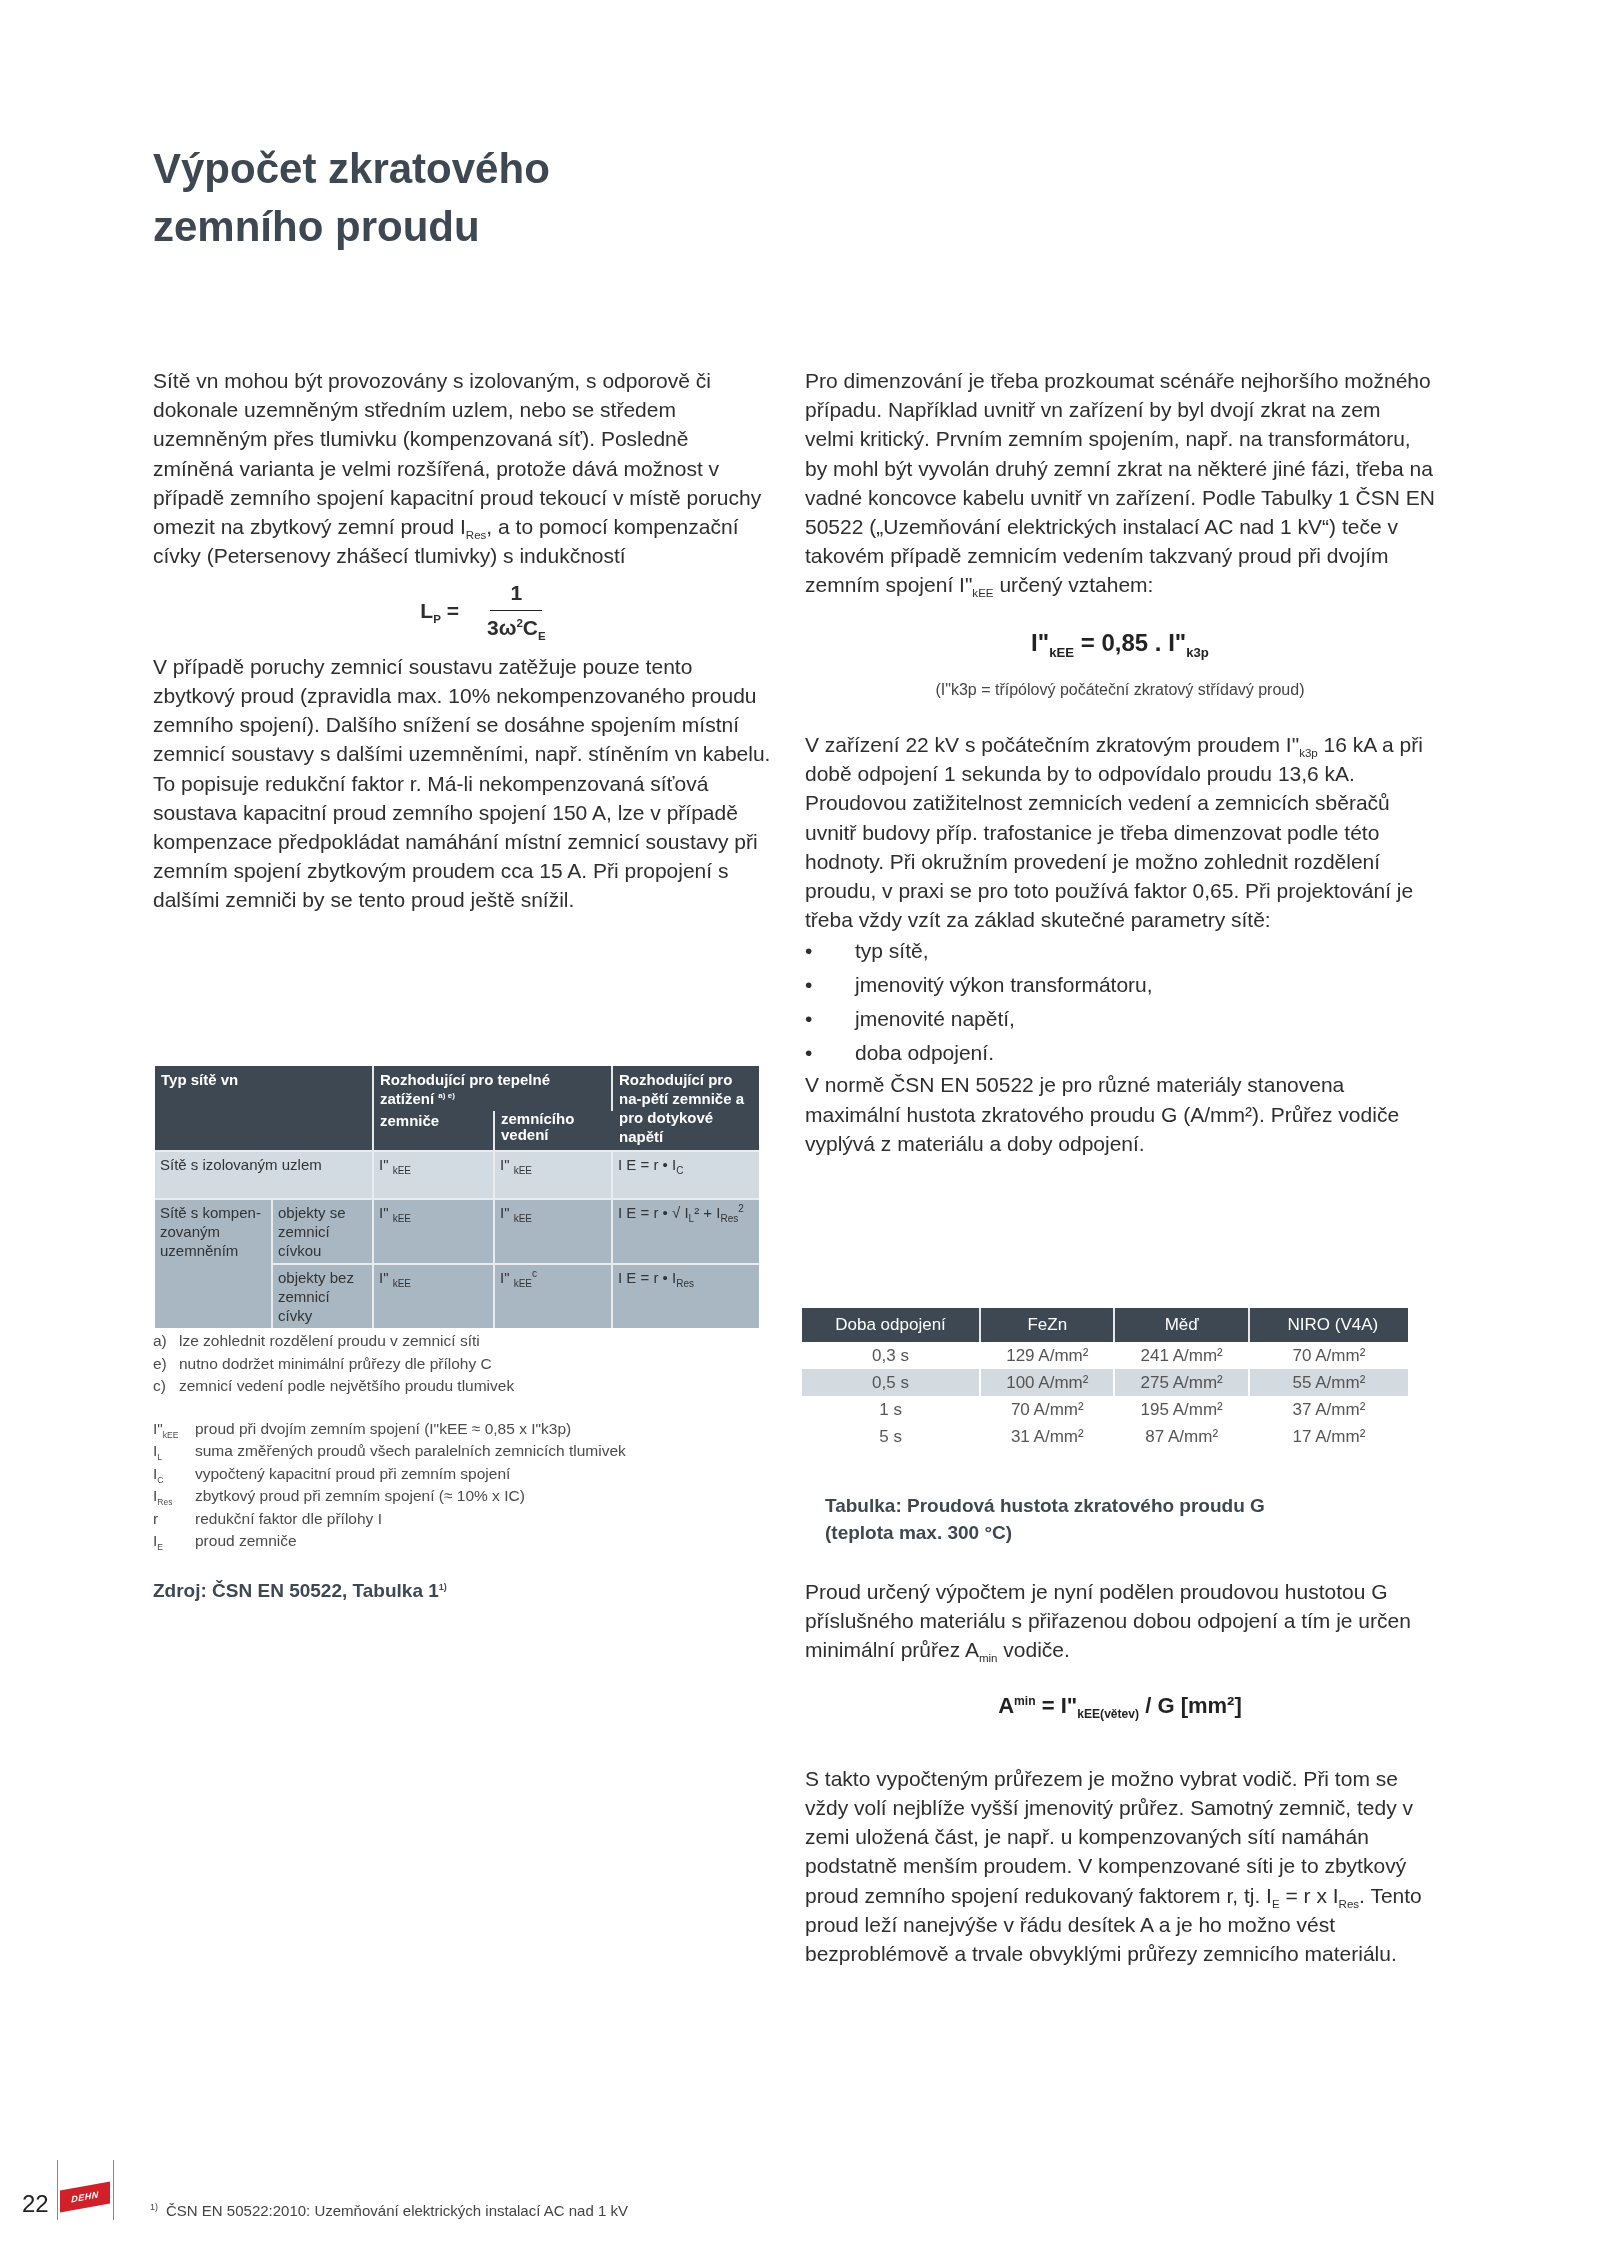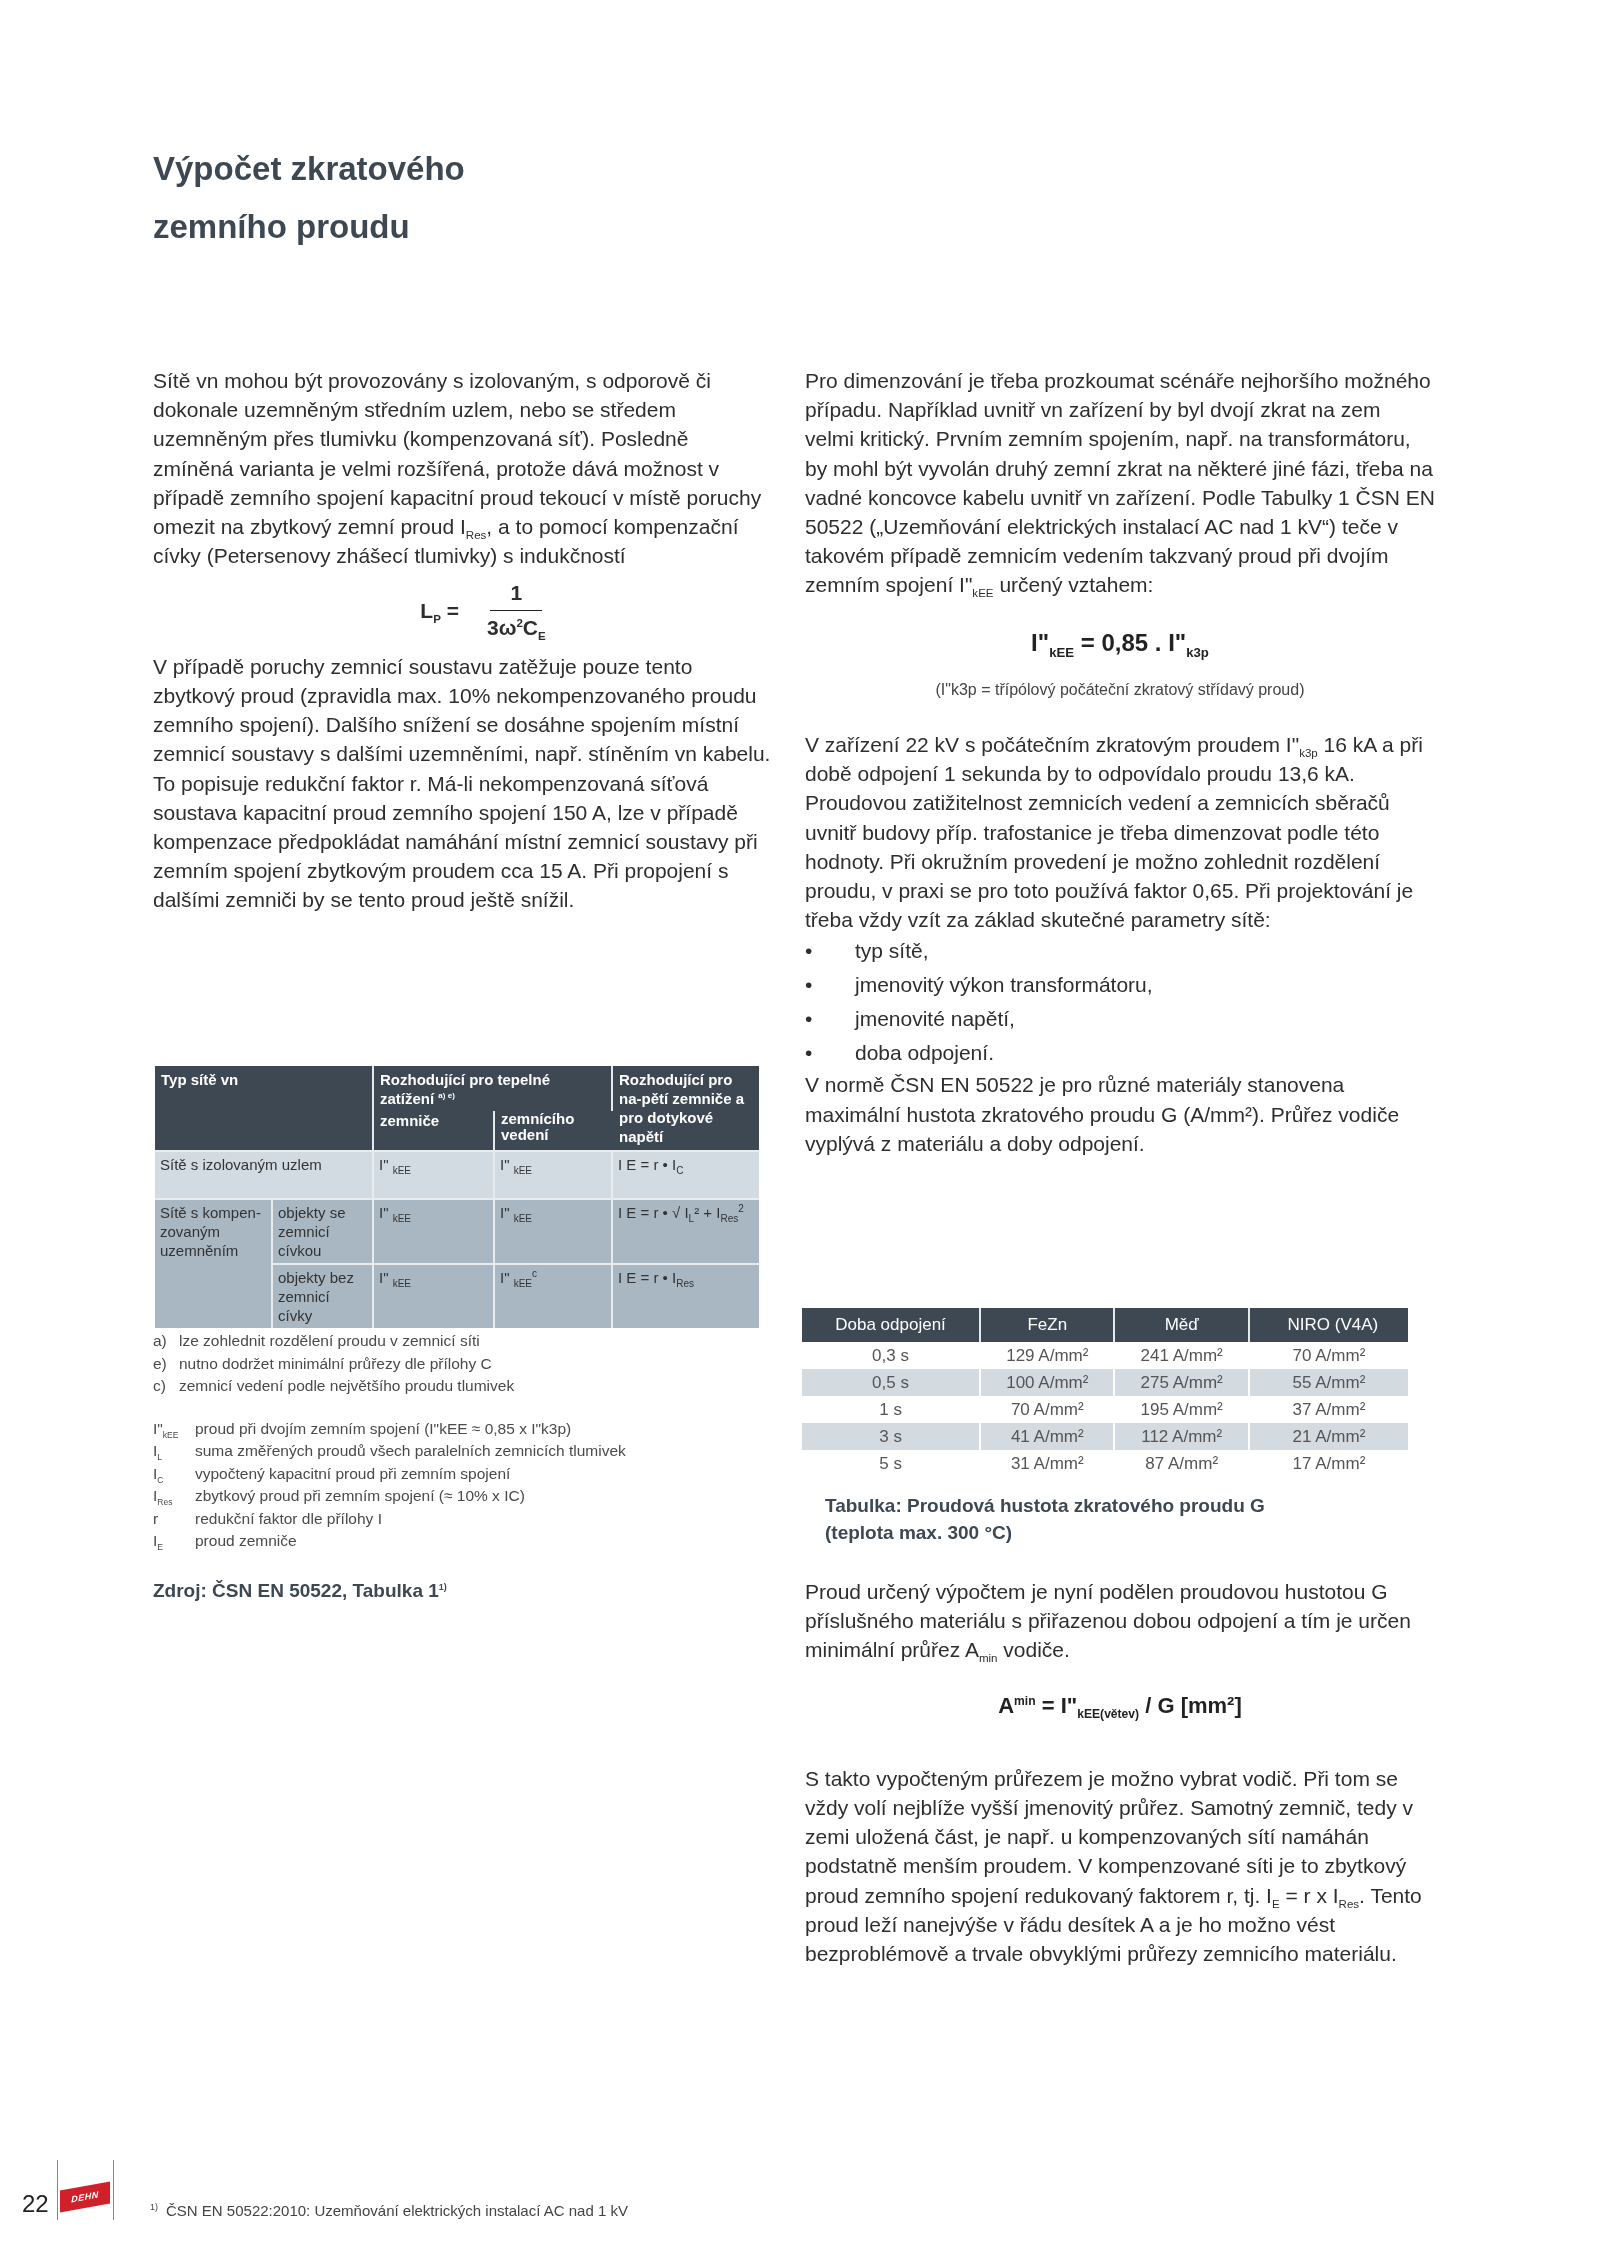--- a/index.html
+++ b/index.html
@@ -1,19 +1,19 @@
 <!DOCTYPE html>
 <html><head>
 <meta charset="utf-8">
 <style>
   html, body { margin: 0; padding: 0; background: #ffffff; }
   body { width: 1600px; height: 2263px; position: relative; overflow: hidden;
          font-family: "Liberation Sans", "DejaVu Sans", sans-serif; color: #2b2b2b; }
   .abs { position: absolute; }
-  .title { left: 153px; top: 140px; font-size: 33px; line-height: 58px; font-weight: bold; color: #3d4852; margin: 0; }
+  .title { left: 153px; top: 140px; font-size: 42px; line-height: 58px; font-weight: bold; color: #3d4852; margin: 0; }
   .col { position: absolute; font-size: 21px; line-height: 29.2px; color: #2e2e2e; }
   .col p { margin: 0; }
   .left-col { left: 153px; top: 366px; width: 620px; }
   .right-col { left: 805px; top: 366px; width: 630px; }
   .h2 { font-weight: bold; color: #3d4852; font-size: 21px; line-height: 29px; }
   sub, sup { font-size: 55%; line-height: 0; }
   .frac-wrap { display: flex; align-items: center; justify-content: center; margin: 8px 0 10px 0; padding-left: 40px; }
   .frac { display: inline-flex; flex-direction: column; align-items: center; margin-left: 28px; }
   .frac .num { border-bottom: 1.5px solid #222; padding: 0 20px 2px 20px; font-weight: bold; }
   .frac .den { padding-top: 2px; font-weight: bold; }
@@ -204,26 +204,20 @@
         <td>100 A/mm²</td>
         <td>275 A/mm²</td>
         <td>55 A/mm²</td>
       </tr>
   <tr>
         <td>1 s</td>
         <td>70 A/mm²</td>
         <td>195 A/mm²</td>
         <td>37 A/mm²</td>
       </tr>
-  <tr class="alt">
-        <td>3 s</td>
-        <td>41 A/mm²</td>
-        <td>112 A/mm²</td>
-        <td>21 A/mm²</td>
-      </tr>
   <tr>
         <td>5 s</td>
         <td>31 A/mm²</td>
         <td>87 A/mm²</td>
         <td>17 A/mm²</td>
       </tr>
 </tbody>
   </table>
 <div class="t2caption">
   <span>Tabulka: Proudová hustota zkratového proudu G</span><br><span>(teplota max. 300 °C)</span>

